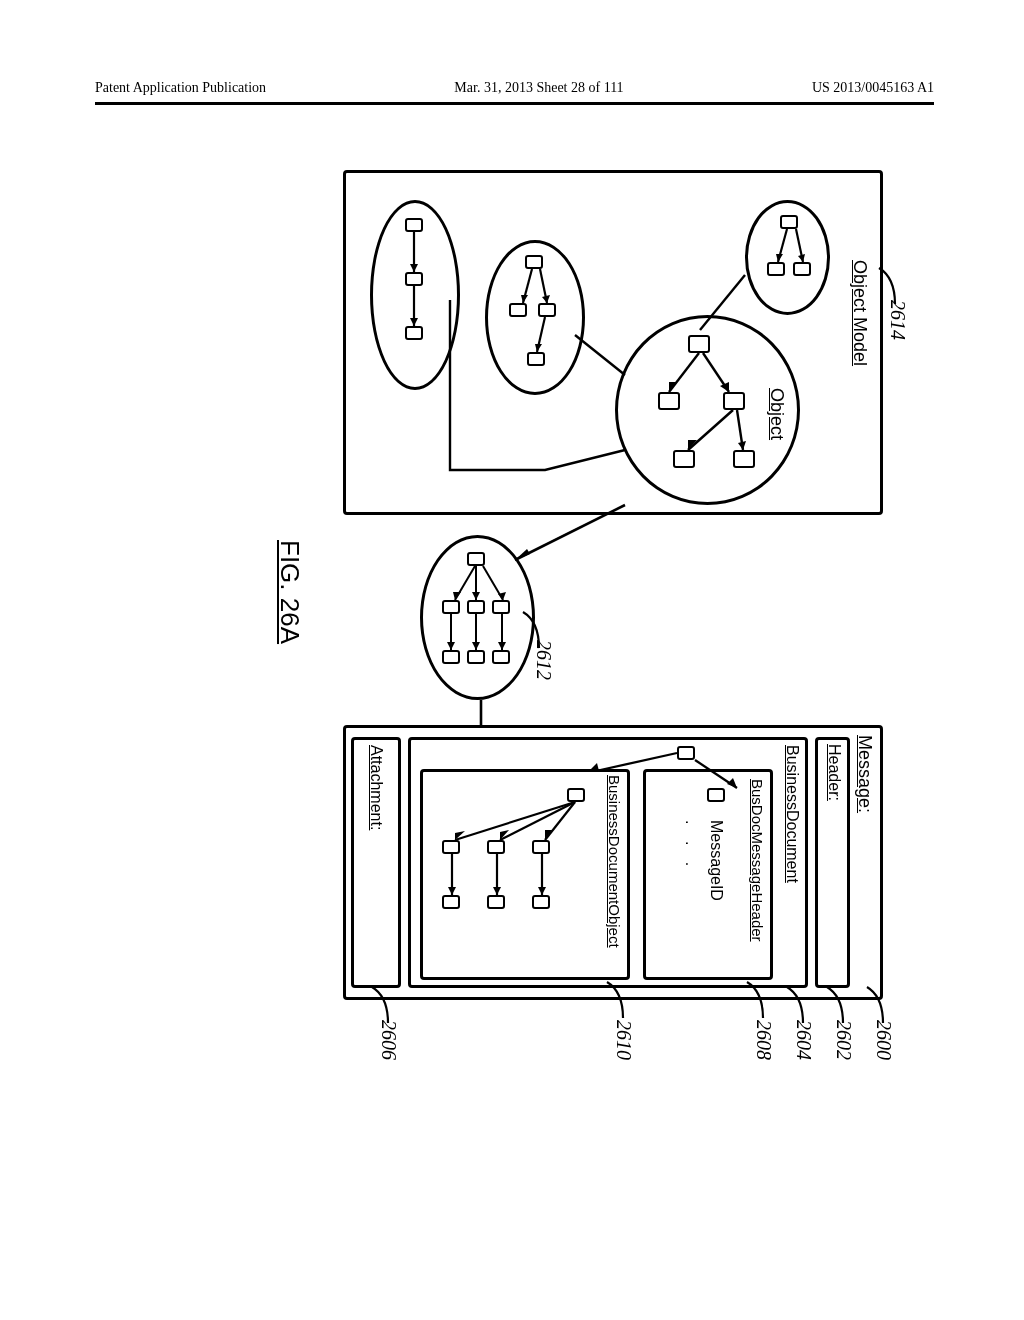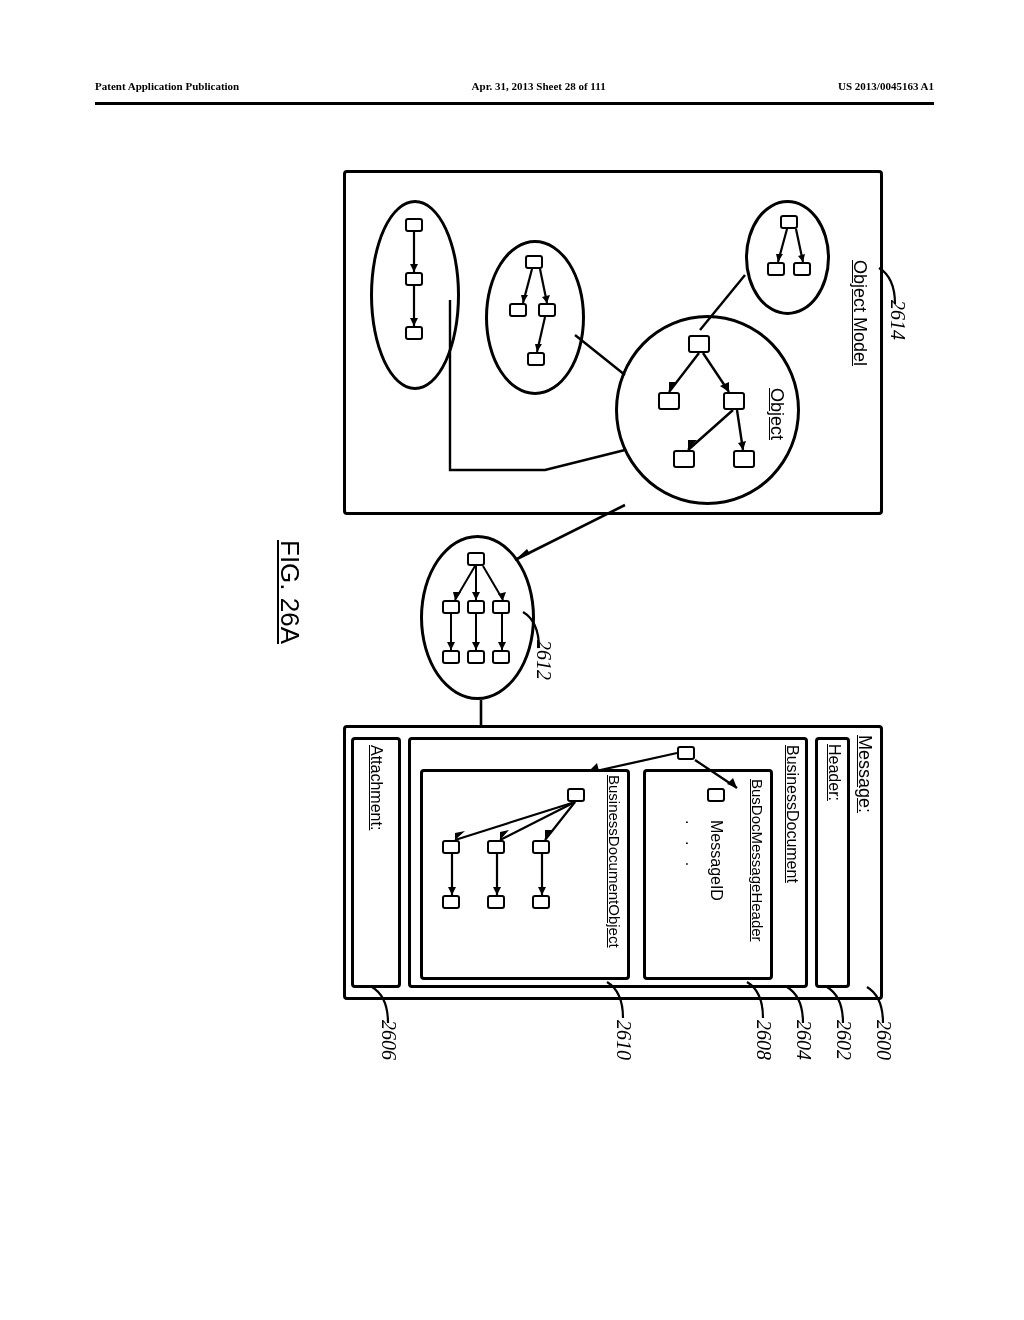--- a/index.html
+++ b/index.html
@@ -15,22 +15,22 @@
     position: relative;
   }
 
   .page-header {
     position: absolute;
     top: 80px;
     left: 95px;
     right: 90px;
     display: flex;
     justify-content: space-between;
-    font-weight: bold;
-    font-size: 11px;
+    font-weight: normal;
+    font-size: 14px;
   }
   .page-header-rule {
     position: absolute;
     top: 102px;
     left: 95px;
     right: 90px;
     height: 3px;
     background: #000;
   }
 
@@ -111,21 +111,21 @@
     overflow: visible;
   }
 
   .plain { font-family: Arial, Helvetica, sans-serif; font-size: 16px; }
 </style>
 </head>
 <body>
 
 <div class="page-header">
   <span>Patent Application Publication</span>
-  <span>Apr. 31, 2013  Sheet 28 of 111</span>
+  <span>Mar. 31, 2013  Sheet 28 of 111</span>
   <span>US 2013/0045163 A1</span>
 </div>
 <div class="page-header-rule"></div>
 
 <div class="figure-wrap">
   <div class="figure-inner">
 
     <div class="box" style="left:0px; top:22px; width:345px; height:540px;"></div>
 
     <div class="refnum" style="left:130px; top:-4px;">2614</div>

